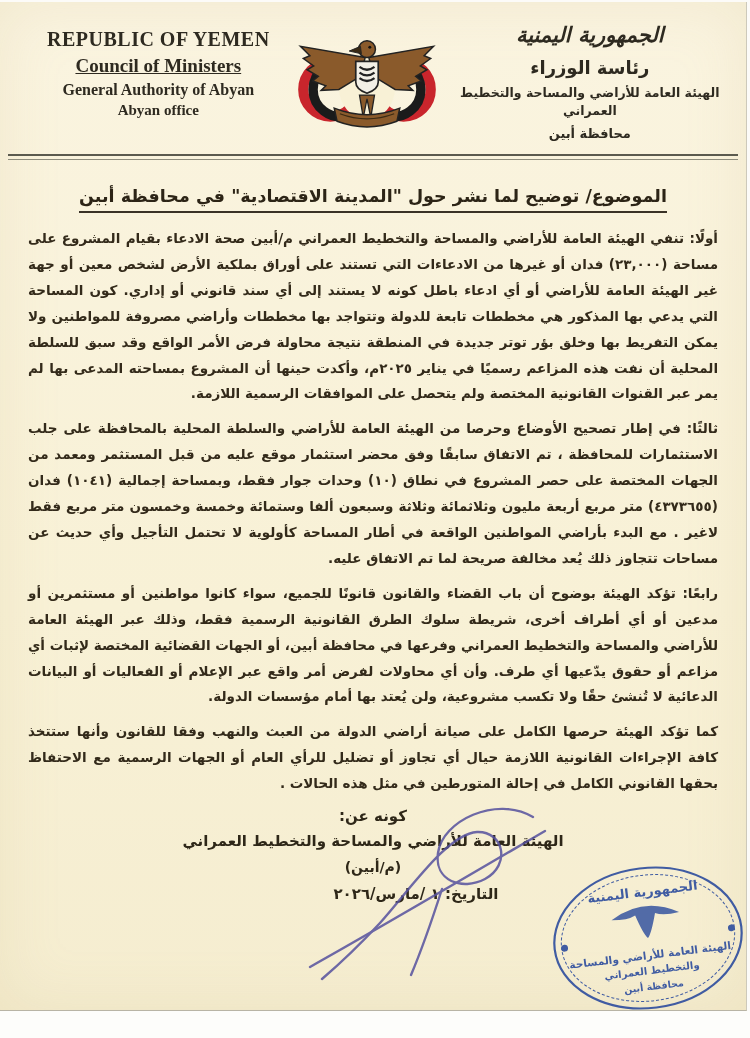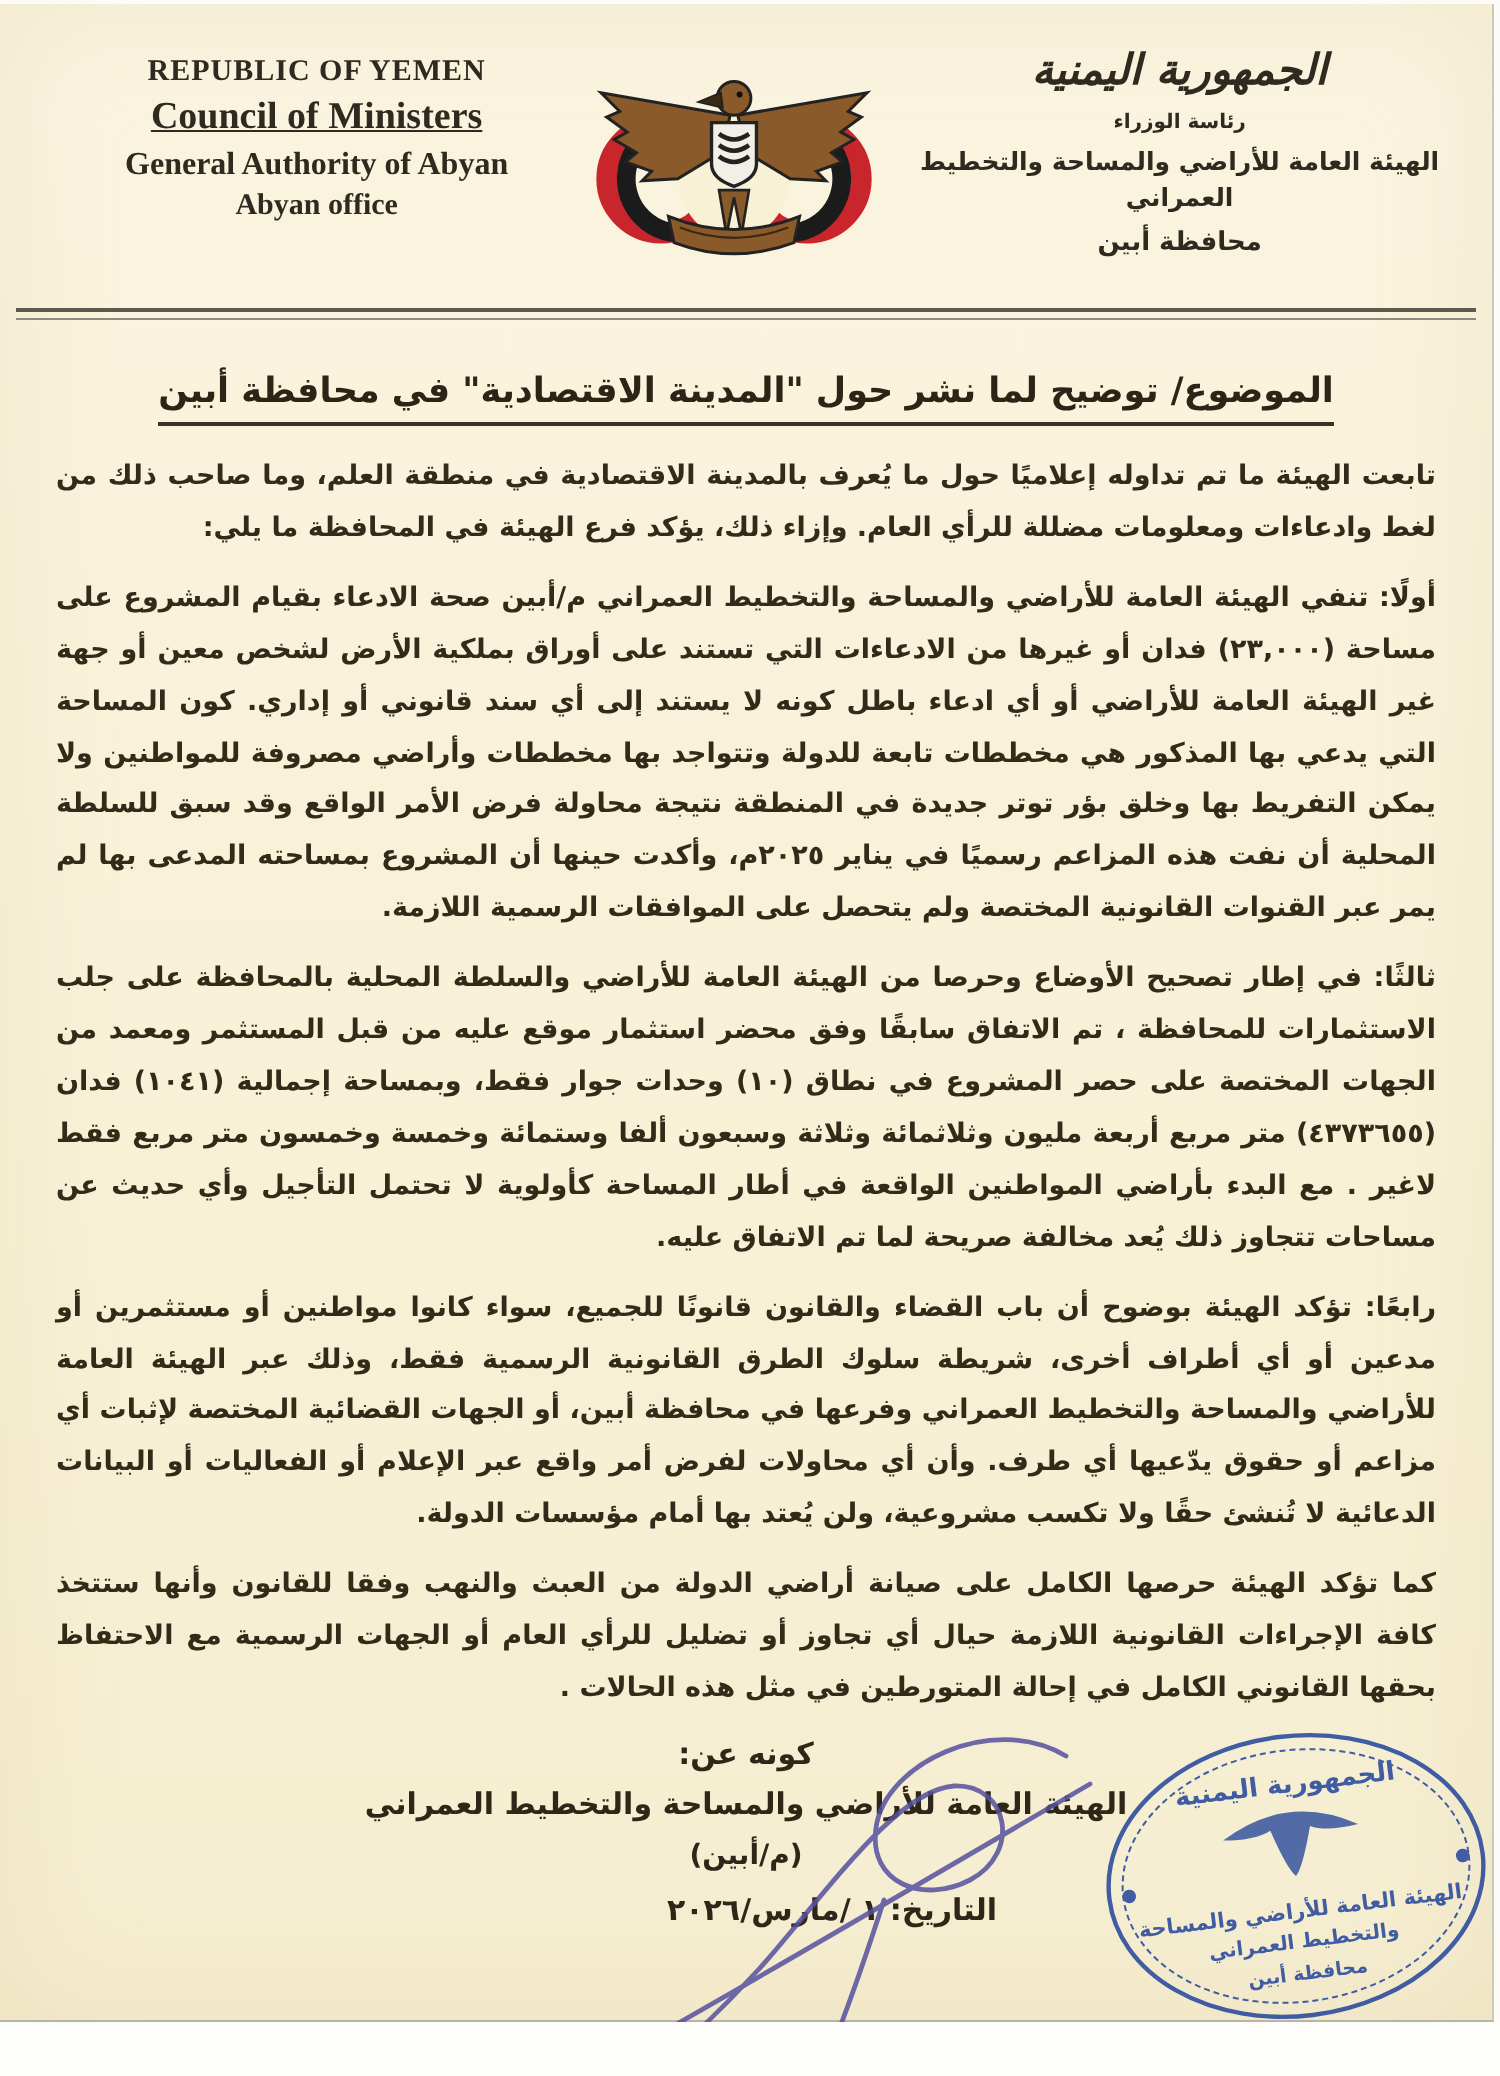--- a/index.html
+++ b/index.html
@@ -20,32 +20,32 @@
   
   .hdr{
     display:flex;justify-content:space-between;align-items:flex-start;
     padding:16px 18px 4px 30px;direction:ltr;
   }
   .hdr-en{
     width:260px;text-align:center;color:#2e2a20;
     font-family:"Liberation Serif",serif;font-weight:bold;line-height:1.35;
     padding-top:8px;
   }
-  .hdr-en .l1{font-size:15px;letter-spacing:.5px;}
+  .hdr-en .l1{font-size:20px;letter-spacing:.5px;}
   .hdr-en .l2{font-size:19px;text-decoration:underline;}
   .hdr-en .l3{font-size:16px;}
   .hdr-en .l4{font-size:15px;}
   .hdr-en .l5{font-size:15px;}
   .hdr-emblem{width:165px;flex:0 0 auto;padding-top:4px;}
   .hdr-ar{
     width:280px;text-align:center;direction:rtl;color:#2e2a20;line-height:1.5;
     padding-top:2px;
   }
   .hdr-ar .country{font-size:21px;font-weight:bold;font-style:italic;}
-  .hdr-ar .cabinet{font-size:10px;font-weight:bold;margin-top:2px;}
+  .hdr-ar .cabinet{font-size:18px;font-weight:bold;margin-top:2px;}
   .hdr-ar .authority{font-size:12.5px;font-weight:bold;margin-top:3px;}
   .hdr-ar .gov{font-size:13px;font-weight:bold;margin-top:3px;}
   .hdr-rule{
     margin:6px 8px 0 8px;height:3px;
     border-top:2px solid #5b5a4e;border-bottom:1px solid #8d8c7c;
   }
   
   .subject{
     margin:26px 0 14px 0;text-align:center;direction:rtl;
   }
@@ -127,21 +127,20 @@
       </div>
     </div>
 
     <div class="hdr-rule"></div>
 
     <div class="subject">
       <span>الموضوع/ توضيح لما نشر حول "المدينة الاقتصادية" في محافظة أبين</span>
     </div>
 
     <div class="doc-body">
-      <p>تابعت الهيئة ما تم تداوله إعلاميًا حول ما يُعرف بالمدينة الاقتصادية في منطقة العلم، وما صاحب ذلك من لغط وادعاءات ومعلومات مضللة للرأي العام. وإزاء ذلك، يؤكد فرع الهيئة في المحافظة ما يلي:</p>
       <p>أولًا: تنفي الهيئة العامة للأراضي والمساحة والتخطيط العمراني م/أبين صحة الادعاء بقيام المشروع على مساحة (٢٣,٠٠٠) فدان أو غيرها من الادعاءات التي تستند على أوراق بملكية الأرض لشخص معين أو جهة غير الهيئة العامة للأراضي أو أي ادعاء باطل كونه لا يستند إلى أي سند قانوني أو إداري. كون المساحة التي يدعي بها المذكور هي مخططات تابعة للدولة وتتواجد بها مخططات وأراضي مصروفة للمواطنين ولا يمكن التفريط بها وخلق بؤر توتر جديدة في المنطقة نتيجة محاولة فرض الأمر الواقع وقد سبق للسلطة المحلية أن نفت هذه المزاعم رسميًا في يناير ٢٠٢٥م، وأكدت حينها أن المشروع بمساحته المدعى بها لم يمر عبر القنوات القانونية المختصة ولم يتحصل على الموافقات الرسمية اللازمة.</p>
       <p>ثالثًا: في إطار تصحيح الأوضاع وحرصا من الهيئة العامة للأراضي والسلطة المحلية بالمحافظة على جلب الاستثمارات للمحافظة ، تم الاتفاق سابقًا وفق محضر استثمار موقع عليه من قبل المستثمر ومعمد من الجهات المختصة على حصر المشروع في نطاق (١٠) وحدات جوار فقط، وبمساحة إجمالية (١٠٤١) فدان (٤٣٧٣٦٥٥) متر مربع أربعة مليون وثلاثمائة وثلاثة وسبعون ألفا وستمائة وخمسة وخمسون متر مربع فقط لاغير . مع البدء بأراضي المواطنين الواقعة في أطار المساحة كأولوية لا تحتمل التأجيل وأي حديث عن مساحات تتجاوز ذلك يُعد مخالفة صريحة لما تم الاتفاق عليه.</p>
       <p>رابعًا: تؤكد الهيئة بوضوح أن باب القضاء والقانون قانونًا للجميع، سواء كانوا مواطنين أو مستثمرين أو مدعين أو أي أطراف أخرى، شريطة سلوك الطرق القانونية الرسمية فقط، وذلك عبر الهيئة العامة للأراضي والمساحة والتخطيط العمراني وفرعها في محافظة أبين، أو الجهات القضائية المختصة لإثبات أي مزاعم أو حقوق يدّعيها أي طرف. وأن أي محاولات لفرض أمر واقع عبر الإعلام أو الفعاليات أو البيانات الدعائية لا تُنشئ حقًا ولا تكسب مشروعية، ولن يُعتد بها أمام مؤسسات الدولة.</p>
       <p>كما تؤكد الهيئة حرصها الكامل على صيانة أراضي الدولة من العبث والنهب وفقا للقانون وأنها ستتخذ كافة الإجراءات القانونية اللازمة حيال أي تجاوز أو تضليل للرأي العام أو الجهات الرسمية مع الاحتفاظ بحقها القانوني الكامل في إحالة المتورطين في مثل هذه الحالات .</p>
     </div>
 
     <div class="closing">
       <div class="issued">كونه عن:</div>
       <div class="auth">الهيئة العامة للأراضي والمساحة والتخطيط العمراني</div>
       <div class="branch">(م/أبين)</div>

